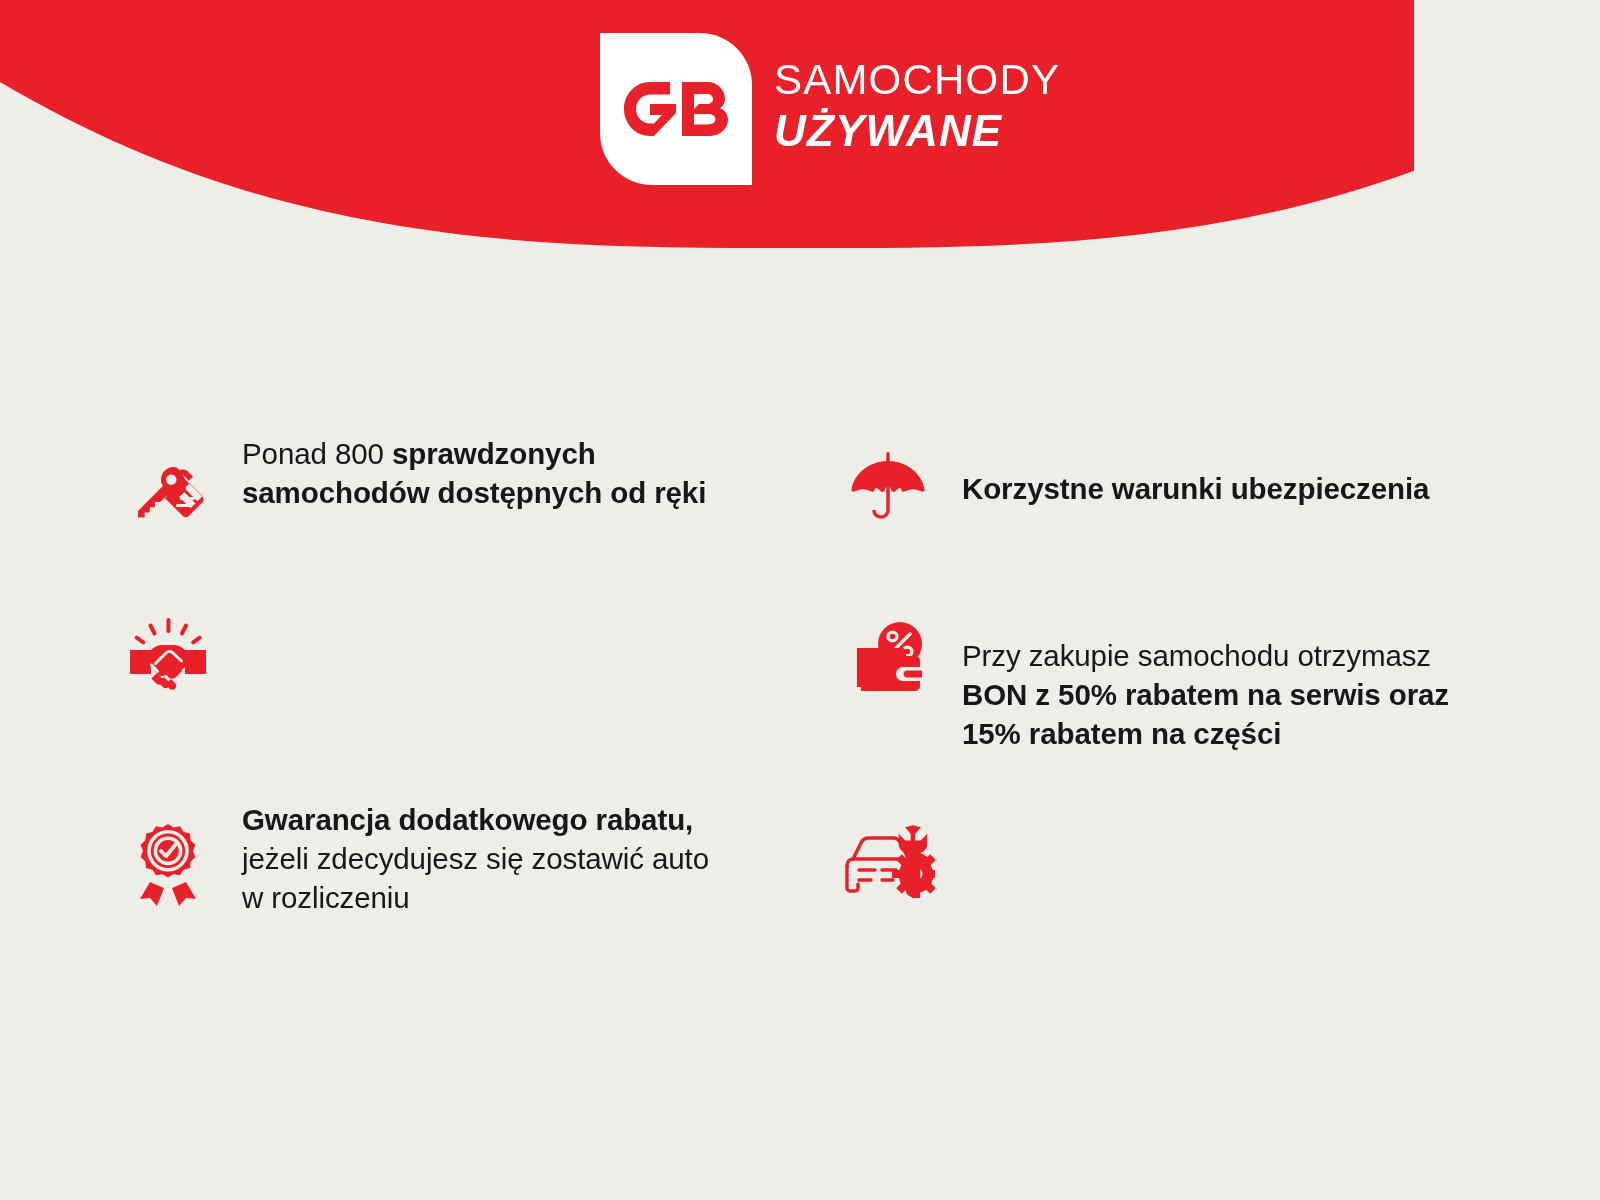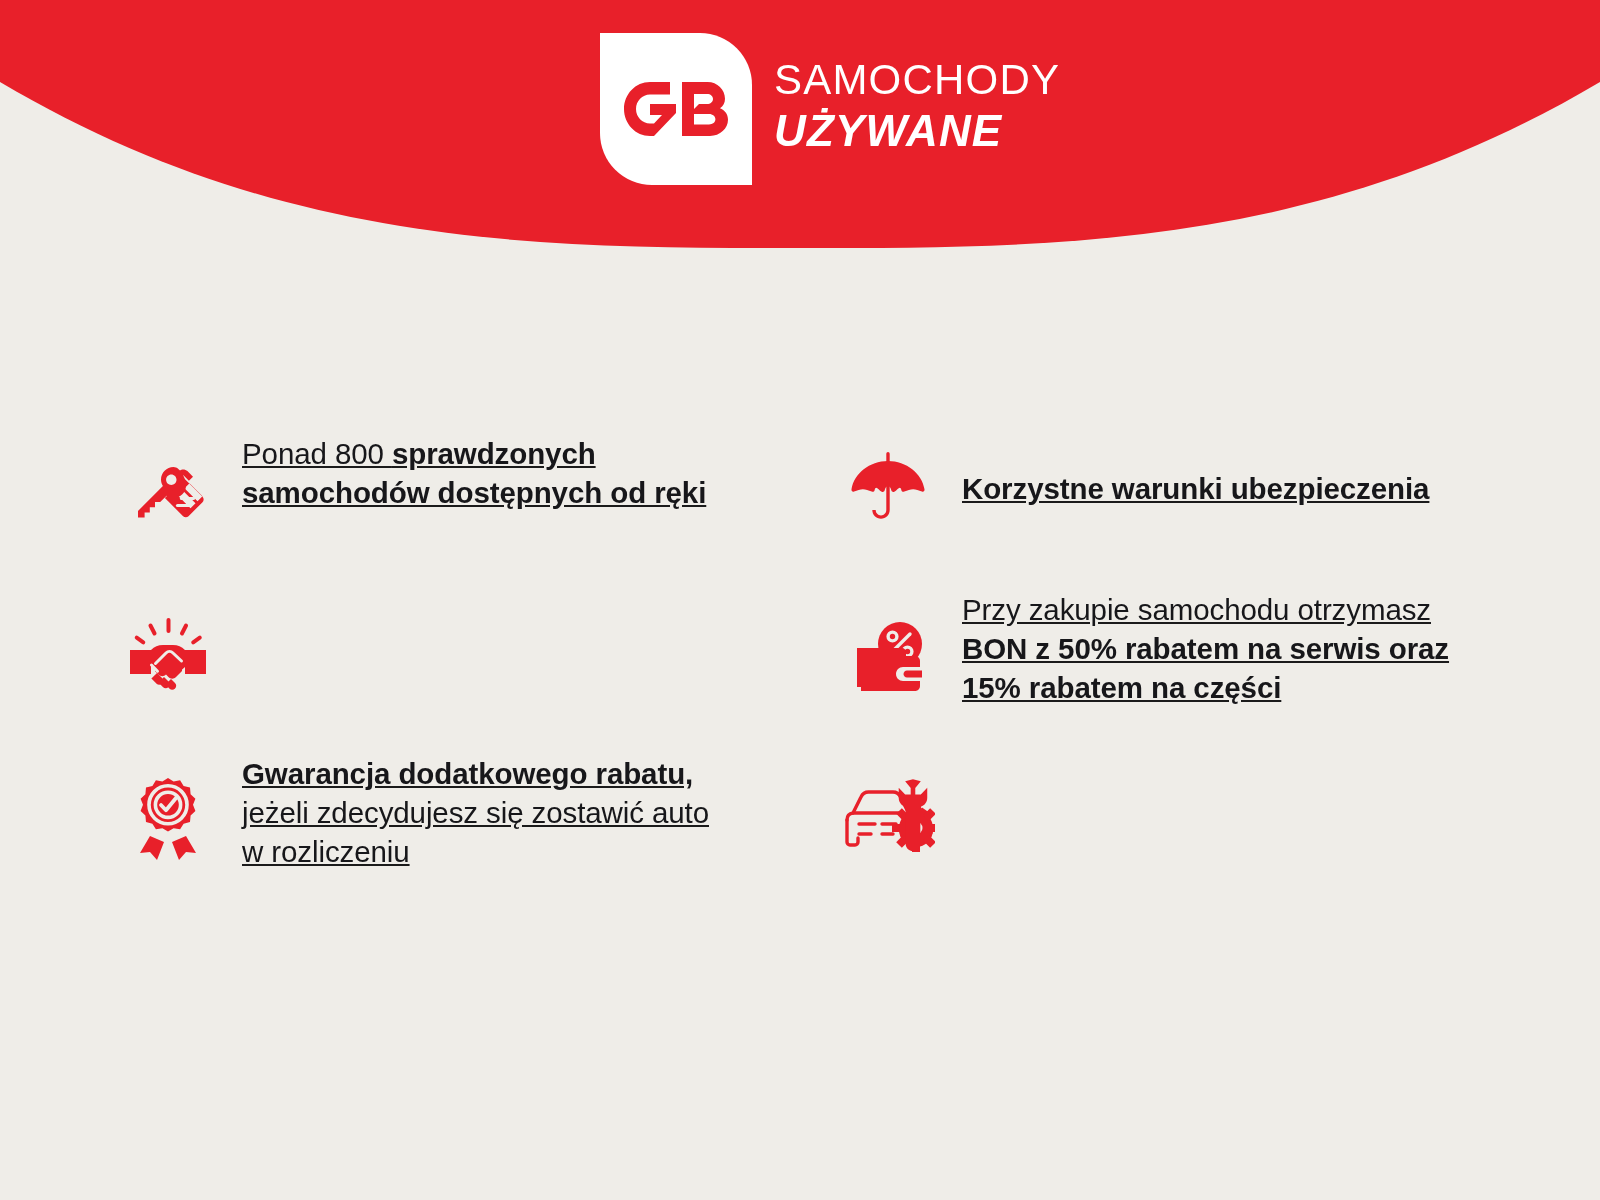--- a/index.html
+++ b/index.html
@@ -14,21 +14,21 @@
     overflow: hidden;
     position: relative;
     color: #1b1b1b;
   }
 
   
   .header {
     position: absolute;
     left: 0;
     top: 0;
-    width: 1600px;
+    width: 1414px;
     height: 260px;
     overflow: hidden;
   }
   .header-curve {
     position: absolute;
     left: 0;
     top: 0;
     width: 1600px;
     height: 260px;
     display: block;
@@ -84,21 +84,20 @@
     grid-template-rows: auto auto auto;
     column-gap: 0px;
     row-gap: 42px;
     padding-left: 120px;
     box-sizing: border-box;
   }
   .feature {
     display: flex;
     align-items: flex-start;
     gap: 26px;
-    text-decoration: underline;
   }
   .feature-icon {
     width: 96px;
     min-width: 96px;
     height: 96px;
     display: flex;
     align-items: center;
     justify-content: center;
   }
   .feature-icon svg { display: block; }
@@ -113,21 +112,21 @@
   }
   .feature-text b { font-weight: 700; }
 
   
   .f1 .feature-icon { margin-top: 18px; }
   .f2 .feature-icon { margin-top: 20px; }
   .f3 .feature-icon { margin-top: 22px; }
   .f4 { align-items: center; }
   .f4 .feature-text { max-width: 620px; }
   .f5 .feature-icon { margin-top: 24px; }
-  .f5 .feature-text { max-width: 520px; }
+  .f5 .feature-text { max-width: 520px; margin-top: 46px; }
   .f6 .feature-icon { margin-top: 18px; }
   .f6 .feature-text { max-width: 540px; }
 
   .col-right { padding-left: 0px; }
 </style>
 </head>
 <body>
 
 <div class="header">
   <svg class="header-curve" viewBox="0 0 1600 260" preserveAspectRatio="none">

